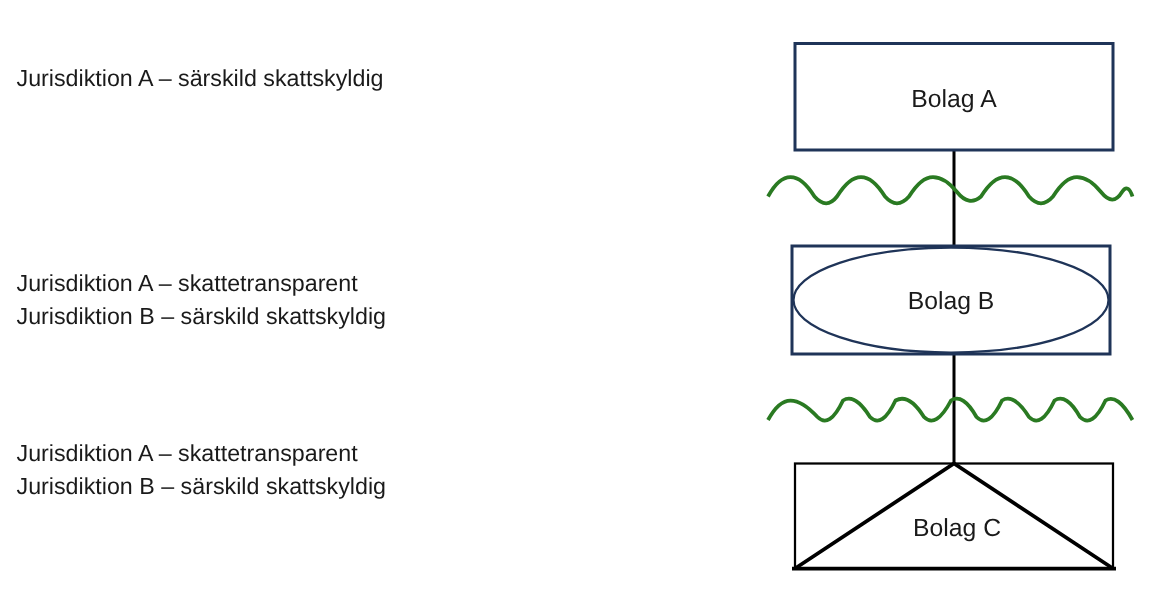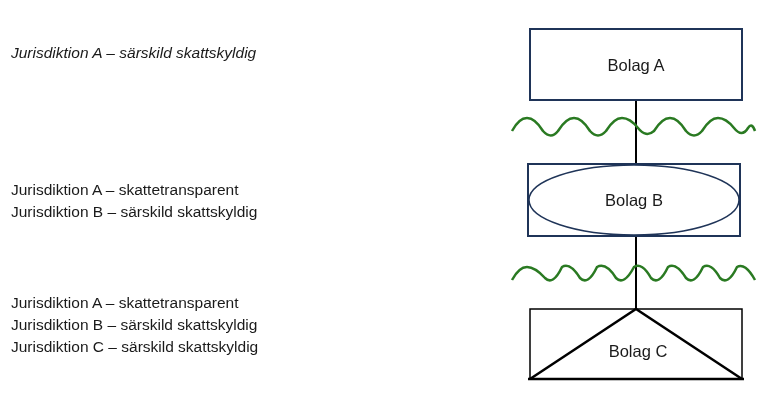--- a/index.html
+++ b/index.html
@@ -5,31 +5,30 @@
   html,body{margin:0;padding:0;background:#ffffff;}
   body{width:780px;height:409px;position:relative;overflow:hidden;font-family:"Liberation Sans",sans-serif;color:#1a1a1a;}
   .label-group{position:absolute;left:11px;font-size:15.5px;line-height:22px;}
   .label-line{white-space:nowrap;}
   svg{position:absolute;left:0;top:0;}
   .node-text{font-family:"Liberation Sans",sans-serif;font-size:16.5px;fill:#1a1a1a;}
 </style>
 </head>
 <body>
 
-<div class="label-group" style="top:42px;font-style:italic;">
+<div class="label-group" style="top:42px;">
   <div class="label-line">Jurisdiktion A – särskild skattskyldig</div>
 </div>
 <div class="label-group" style="top:179px;">
   <div class="label-line">Jurisdiktion A – skattetransparent</div>
   <div class="label-line">Jurisdiktion B – särskild skattskyldig</div>
 </div>
 <div class="label-group" style="top:292px;">
   <div class="label-line">Jurisdiktion A – skattetransparent</div>
   <div class="label-line">Jurisdiktion B – särskild skattskyldig</div>
-  <div class="label-line">Jurisdiktion C – särskild skattskyldig</div>
 </div>
 
 <svg width="780" height="409" viewBox="0 0 780 409">
 
   <line x1="636" y1="100" x2="636" y2="309" stroke="#000" stroke-width="2"></line>
 
   <path d="M512,131 Q519,118 527,118 Q535,118 543,131 Q551,140 558,131 Q566,118 574,118 Q582,118 590,131 Q598,140 606,131 Q614,118 622,118 Q630,118 638,128 Q646,138 654,131 Q662,118 670,118 Q678,118 686,131 Q694,140 702,131 Q710,118 718,118 Q726,118 734,128 Q742,138 748,128 Q752,122 755,131" fill="none" stroke="#2a7a22" stroke-width="2.5"></path>
   <path d="M512,280 Q519,267 527,267 Q535,267 545,278 Q553,286 562,267 Q570,262 580,278 Q588,286 597,267 Q606,262 616,278 Q624,286 634,267 Q642,262 651,278 Q659,286 668,267 Q676,262 686,278 Q694,286 703,267 Q711,262 720,278 Q728,286 737,267 Q745,262 755,280" fill="none" stroke="#2a7a22" stroke-width="2.5"></path>
 
   <g>

